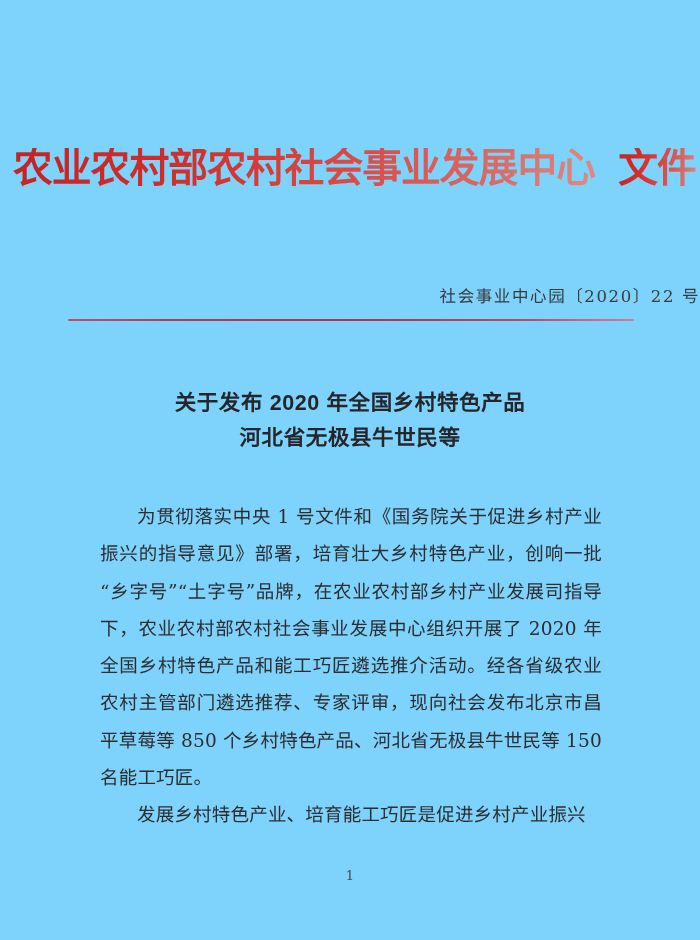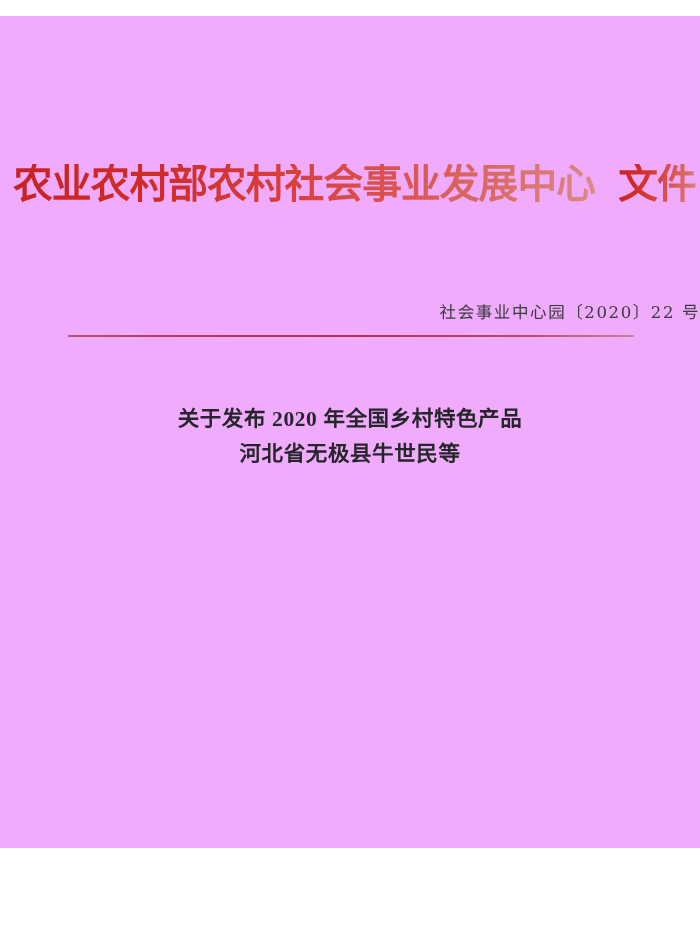--- a/index.html
+++ b/index.html
@@ -5,23 +5,23 @@
 <style>
   html, body {
     margin: 0;
     padding: 0;
     background: #ffffff;
   }
 
   #page {
     position: relative;
     width: 700px;
-    height: 832px;
-    margin: 16px auto;
-    background: #f0abfc;
+    height: 940px;
+    margin: 0 auto;
+    background: #7dd3fc;
     overflow: hidden;
     font-family: "DejaVu Serif", "Liberation Serif", serif;
     -webkit-font-smoothing: antialiased;
   }
 
   
   .letterhead {
     position: absolute;
     left: 0;
     right: 0;
@@ -86,21 +86,21 @@
     border-radius: 1px;
   }
 
   
   .doc-title {
     position: absolute;
     left: 0;
     right: 0;
     top: 386px;
     text-align: center;
-    font-family: Liberation Serif, serif;
+    font-family: Liberation Sans, sans-serif;
     font-weight: 700;
     font-size: 21.5px;
     color: #26262a;
     letter-spacing: 0.6px;
     line-height: 35px;
   }
 
   .doc-title .title-line {
     display: block;
     white-space: nowrap;
@@ -153,16 +153,20 @@
 
   <div class="doc-number">社会事业中心园〔2020〕22 号</div>
 
   <div class="red-rule"></div>
 
   <div class="doc-title">
     <span class="title-line">关于发布 2020 年全国乡村特色产品</span>
     <span class="title-line">河北省无极县牛世民等</span>
   </div>
 
+  <div class="body-text">
+    <p class="para">为贯彻落实中央 1 号文件和《国务院关于促进乡村产业振兴的指导意见》部署，培育壮大乡村特色产业，创响一批“乡字号”“土字号”品牌，在农业农村部乡村产业发展司指导下，农业农村部农村社会事业发展中心组织开展了 2020 年全国乡村特色产品和能工巧匠遴选推介活动。经各省级农业农村主管部门遴选推荐、专家评审，现向社会发布北京市昌平草莓等 850 个乡村特色产品、河北省无极县牛世民等 150 名能工巧匠。</p>
+    <p class="para">发展乡村特色产业、培育能工巧匠是促进乡村产业振兴</p>
+  </div>
 
   <div class="page-number">1</div>
 
 </div>
 
 </body></html>

